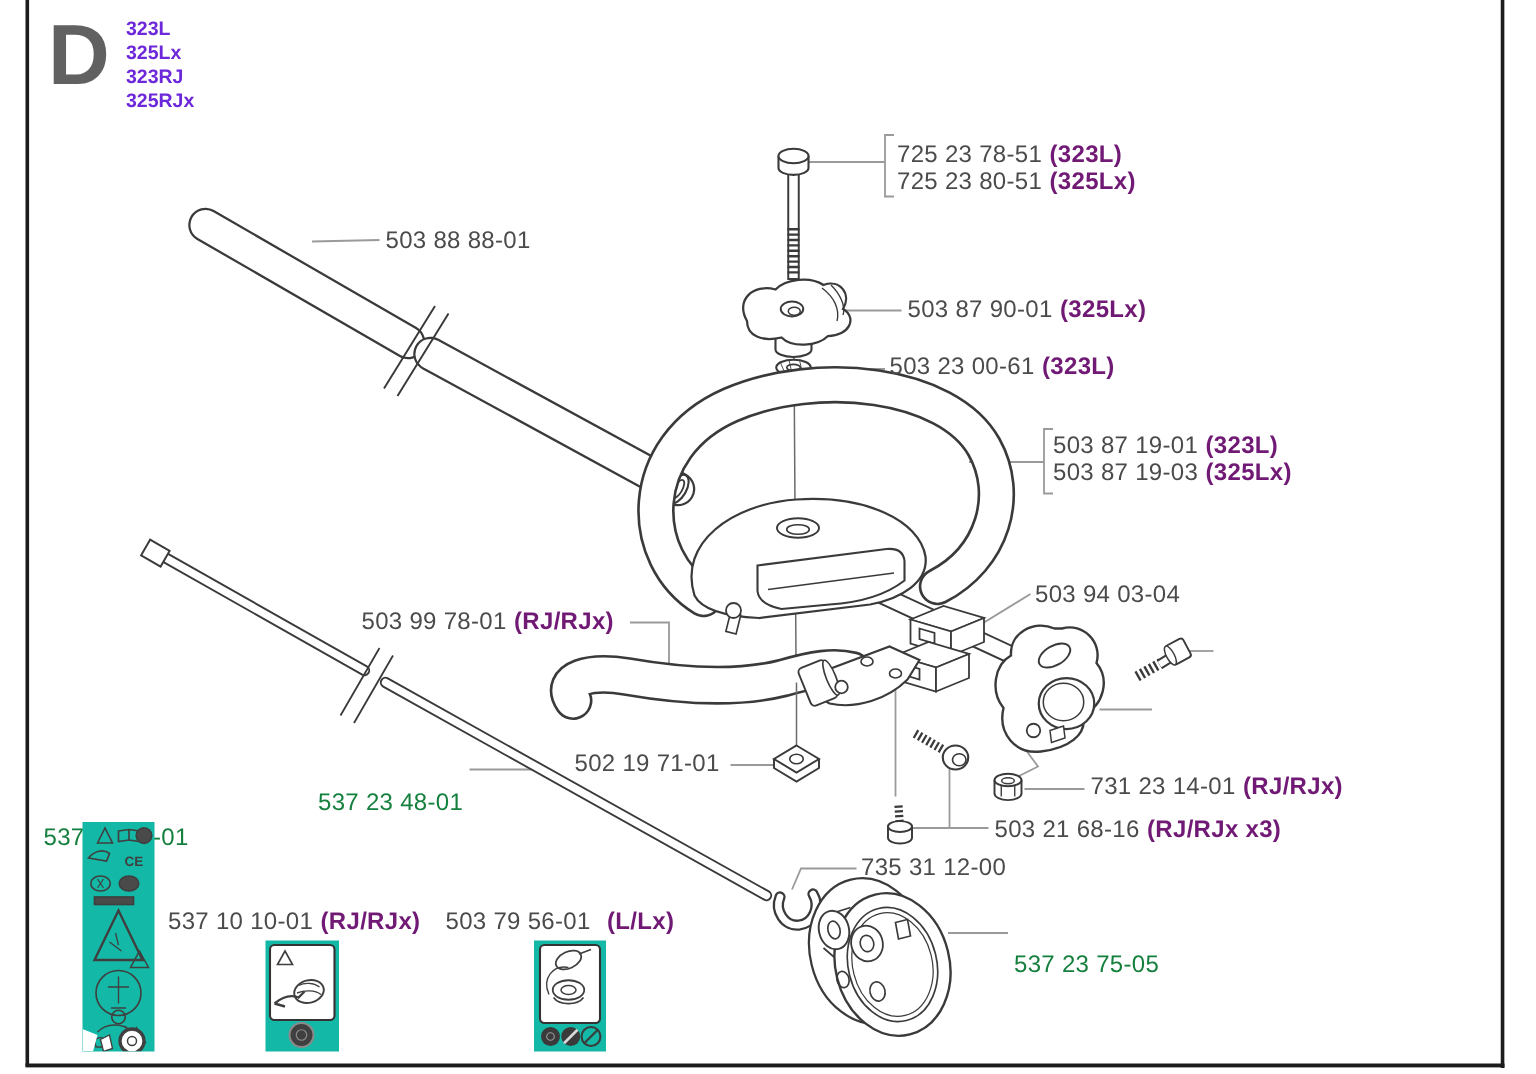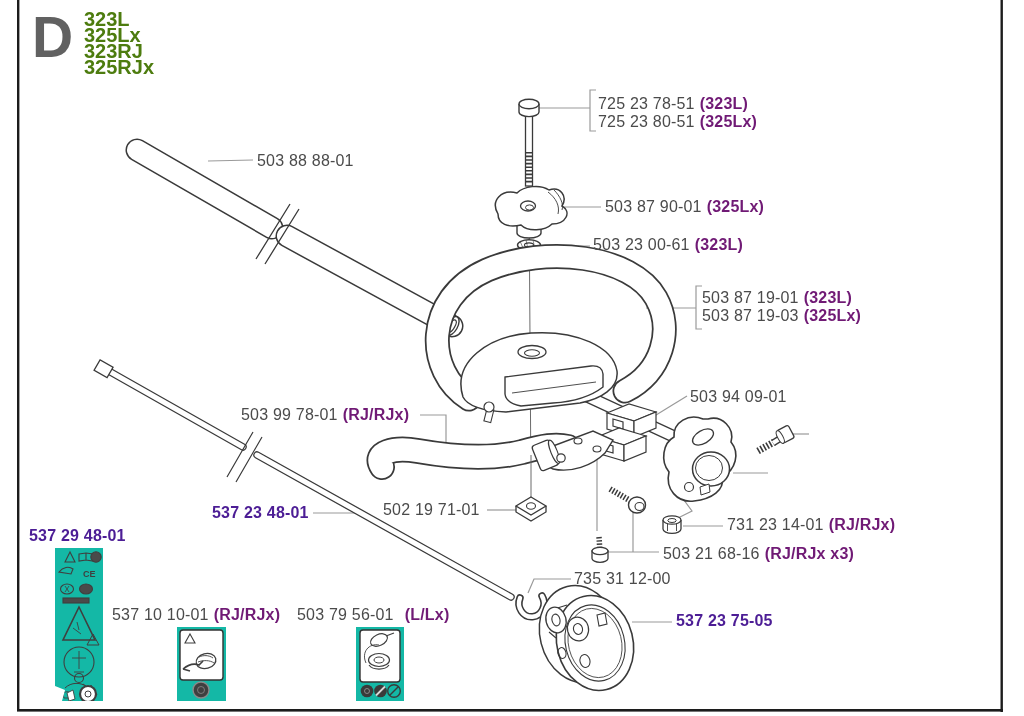--- a/index.html
+++ b/index.html
@@ -1,23 +1,23 @@
 <!DOCTYPE html>
 <html><head>
 <meta charset="utf-8">
 <style>
   html,body{margin:0;padding:0;background:#ffffff;}
   #page{position:relative;width:1024px;height:716px;background:#ffffff;overflow:hidden;
         font-family:"Liberation Sans",sans-serif;}
   #art{position:absolute;left:0;top:0;}
   .lbl{position:absolute;font-size:16px;color:#4b4b4b;white-space:nowrap;letter-spacing:.2px;}
   .lbl .var{font-weight:bold;color:#701a75;margin-left:5px;}
-  .lbl.bold{font-weight:bold;color:#4c1d95;}
+  .lbl.bold{font-weight:normal;color:#15803d;margin-top:23px;}
   .section-letter{position:absolute;left:32px;top:4px;font-size:57px;font-weight:bold;color:#616161;}
-  .models{position:absolute;left:84px;top:11px;font-size:20px;font-weight:600;color:#4d7c0f;line-height:16px;}
+  .models{position:absolute;left:84px;top:11px;font-size:13px;font-weight:600;color:#6d28d9;line-height:16px;}
   .decal{position:absolute;background:#14b8a6;overflow:hidden;}
 </style>
 </head>
 <body>
 
 <div id="page">
 
 <svg id="art" width="1024" height="716" viewBox="0 0 1024 716">
 
   <g fill="#1c1c1c">
@@ -215,21 +215,21 @@
   <div>325RJx</div>
 </div>
 
 <div class="lbl" style="left:257px;top:152px"><span>503 88 88-01</span></div>
 <div class="lbl" style="left:598px;top:95px"><span>725 23 78-51</span><span class="var">(323L)</span></div>
 <div class="lbl" style="left:598px;top:113px"><span>725 23 80-51</span><span class="var">(325Lx)</span></div>
 <div class="lbl" style="left:605px;top:198px"><span>503 87 90-01</span><span class="var">(325Lx)</span></div>
 <div class="lbl" style="left:593px;top:236px"><span>503 23 00-61</span><span class="var">(323L)</span></div>
 <div class="lbl" style="left:702px;top:289px"><span>503 87 19-01</span><span class="var">(323L)</span></div>
 <div class="lbl" style="left:702px;top:307px"><span>503 87 19-03</span><span class="var">(325Lx)</span></div>
-<div class="lbl" style="left:690px;top:388px"><span>503 94 09-01</span></div>
+<div class="lbl" style="left:690px;top:388px"><span>503 94 03-04</span></div>
 <div class="lbl" style="left:241px;top:406px"><span>503 99 78-01</span><span class="var">(RJ/RJx)</span></div>
 <div class="lbl" style="left:727px;top:516px"><span>731 23 14-01</span><span class="var">(RJ/RJx)</span></div>
 <div class="lbl" style="left:663px;top:545px"><span>503 21 68-16</span><span class="var">(RJ/RJx x3)</span></div>
 <div class="lbl bold" style="left:212px;top:504px"><span>537 23 48-01</span></div>
 <div class="lbl" style="left:383px;top:501px"><span>502 19 71-01</span></div>
 <div class="lbl" style="left:574px;top:570px"><span>735 31 12-00</span></div>
 <div class="lbl bold" style="left:676px;top:612px"><span>537 23 75-05</span></div>
 <div class="lbl bold" style="left:29px;top:527px"><span>537 29 48-01</span></div>
 <div class="lbl" style="left:112px;top:606px"><span>537 10 10-01</span><span class="var">(RJ/RJx)</span></div>
 <div class="lbl" style="left:297px;top:606px"><span>503 79 56-01</span><span class="var" style="margin-left:11px">(L/Lx)</span></div>

